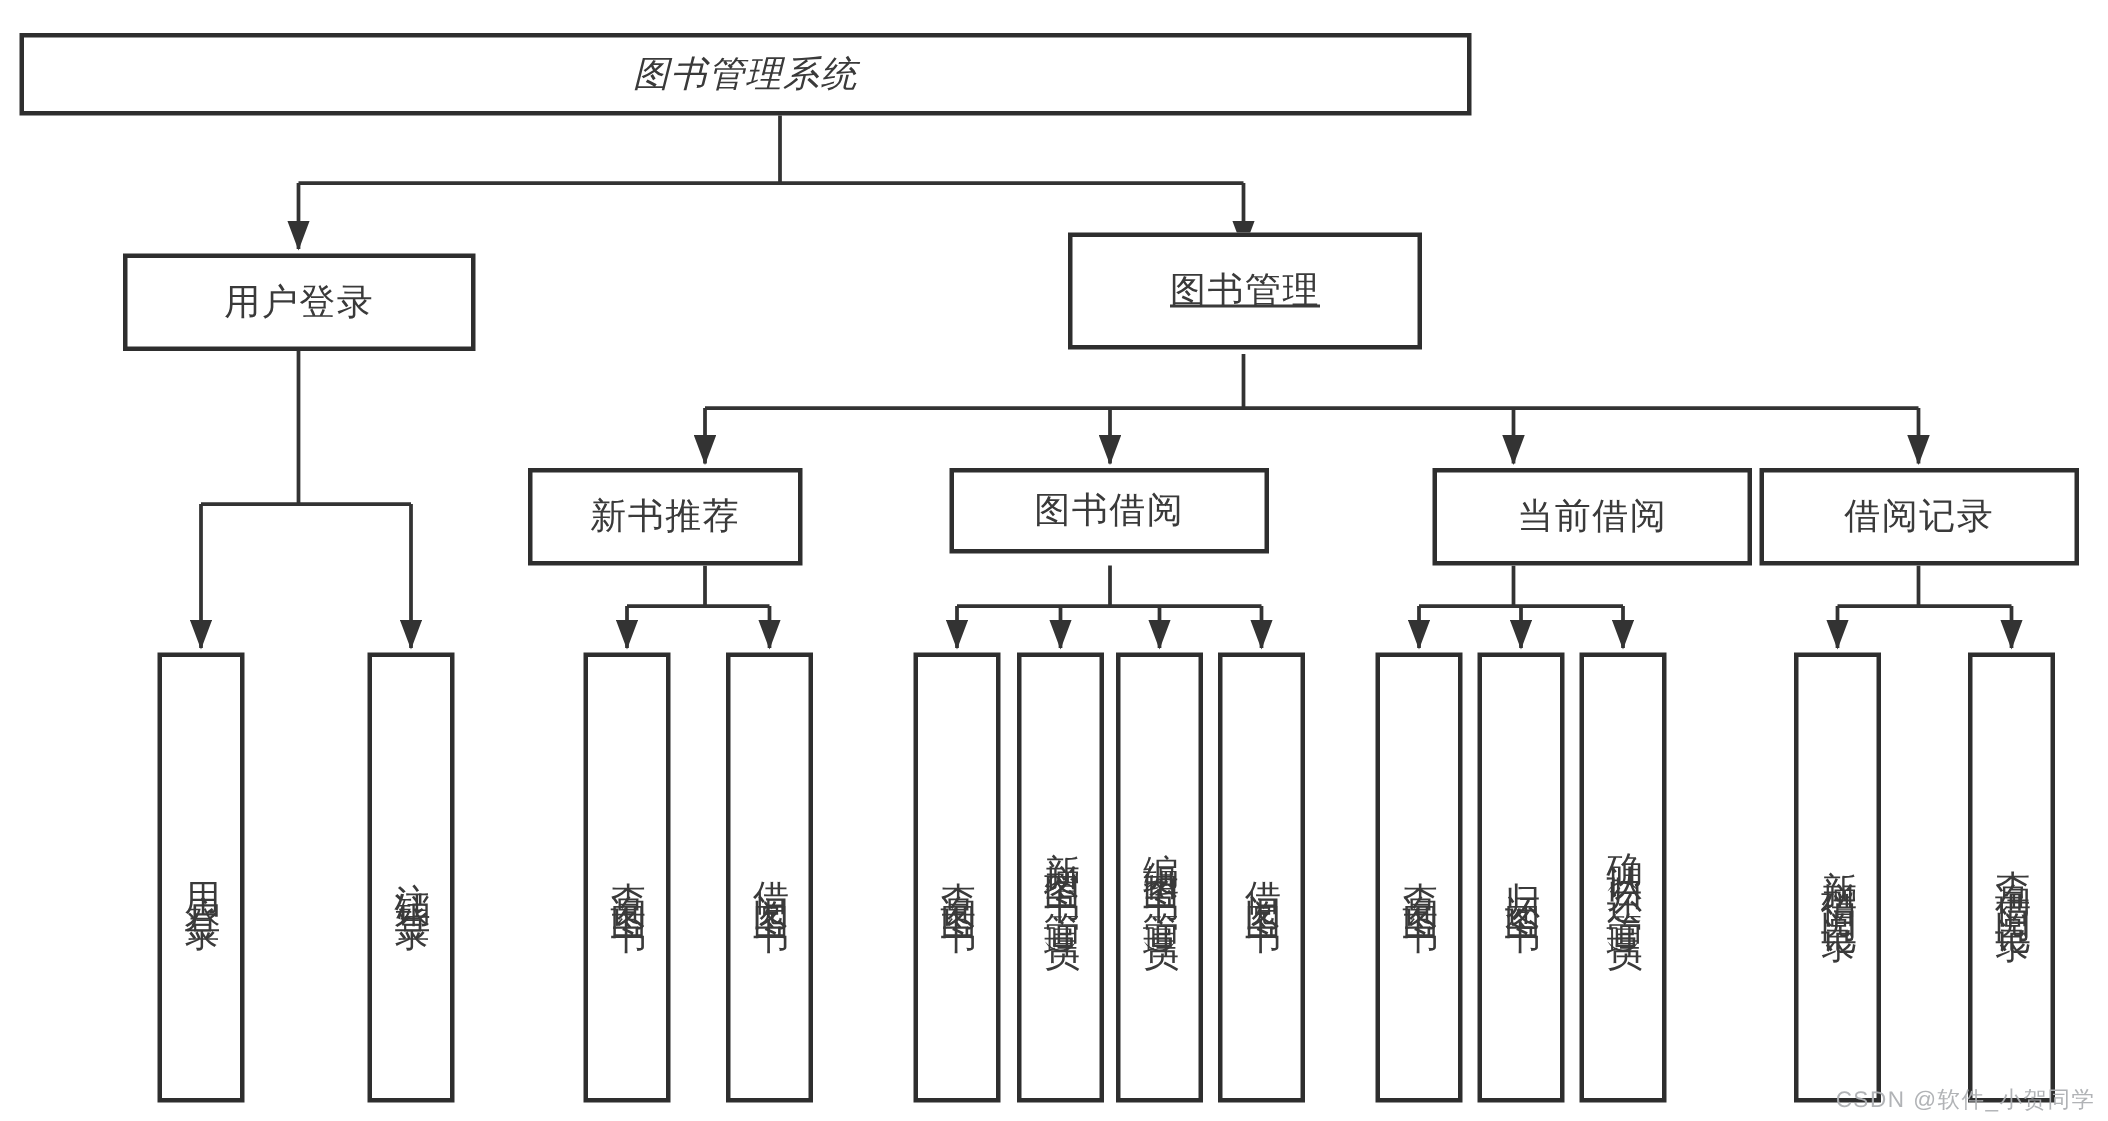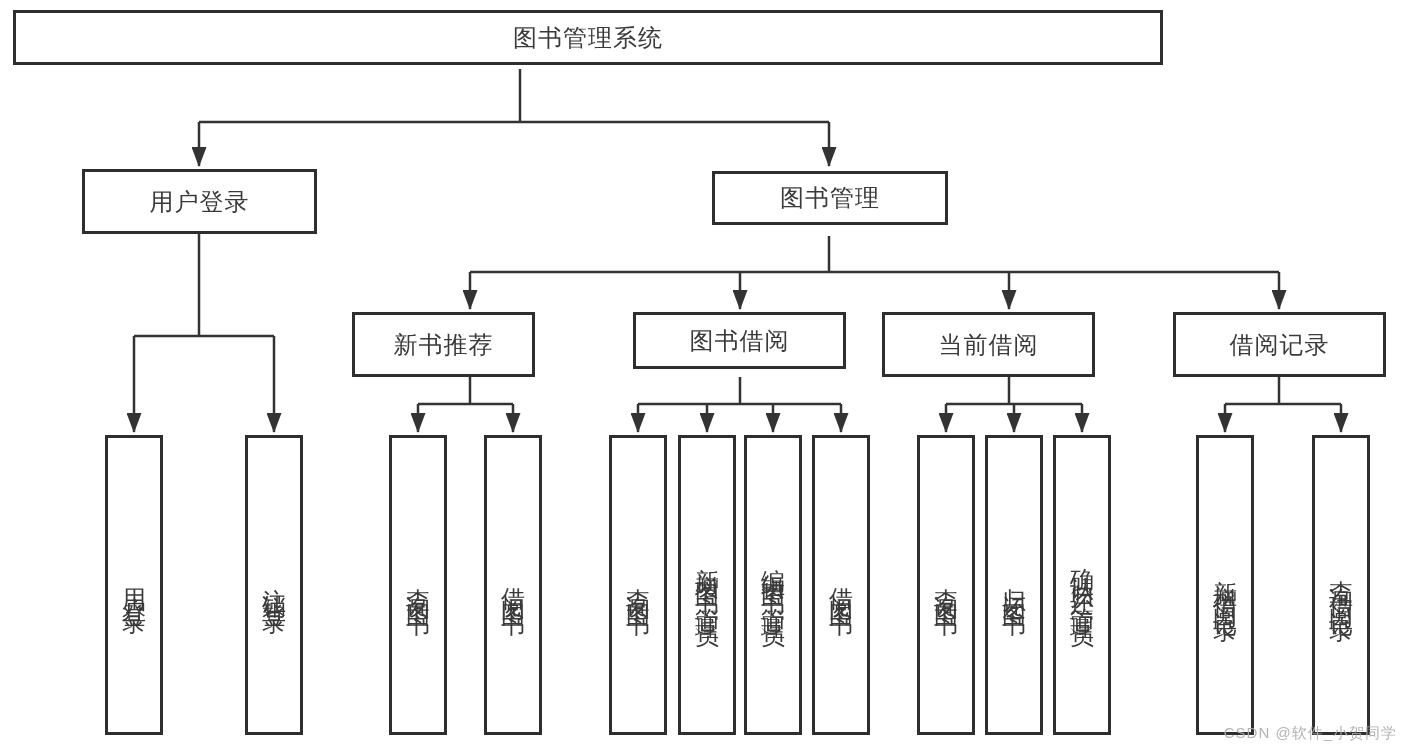--- a/index.html
+++ b/index.html
@@ -102,38 +102,38 @@
       <line x1="1014" y1="404" x2="1014" y2="432" marker-end="url(#arw)"></line>
       <line x1="1082" y1="404" x2="1082" y2="432" marker-end="url(#arw)"></line>
 
       <path d="M1279,377 V404"></path>
       <path d="M1225,404 H1341"></path>
       <line x1="1225" y1="404" x2="1225" y2="432" marker-end="url(#arw)"></line>
       <line x1="1341" y1="404" x2="1341" y2="432" marker-end="url(#arw)"></line>
     </g>
   </svg>
 
-  <div class="box" style="left:13px; top:10px; width:1150px; height:55px;">
+  <div class="box" style="left:13px; top:22px; width:968px; height:55px;font-style:italic;">
     <span class="hlabel">图书管理系统</span>
   </div>
 
   <div class="box" style="left:82px; top:169px; width:235px; height:65px;">
     <span class="hlabel">用户登录</span>
   </div>
-  <div class="box" style="left:712px; top:171px; width:236px; height:54px;">
+  <div class="box" style="left:712px; top:155px; width:236px; height:78px;text-decoration:underline;">
     <span class="hlabel">图书管理</span>
   </div>
 
   <div class="box" style="left:352px; top:312px; width:183px; height:65px;">
     <span class="hlabel">新书推荐</span>
   </div>
   <div class="box" style="left:633px; top:312px; width:213px; height:57px;">
     <span class="hlabel">图书借阅</span>
   </div>
-  <div class="box" style="left:882px; top:312px; width:213px; height:65px;">
+  <div class="box" style="left:955px; top:312px; width:213px; height:65px;">
     <span class="hlabel">当前借阅</span>
   </div>
   <div class="box" style="left:1173px; top:312px; width:213px; height:65px;">
     <span class="hlabel">借阅记录</span>
   </div>
 
   <div class="box" style="left:105px; top:435px; width:58px; height:300px;">
     <span class="vlabel">用户登录</span>
   </div>
   <div class="box" style="left:245px; top:435px; width:58px; height:300px;">

